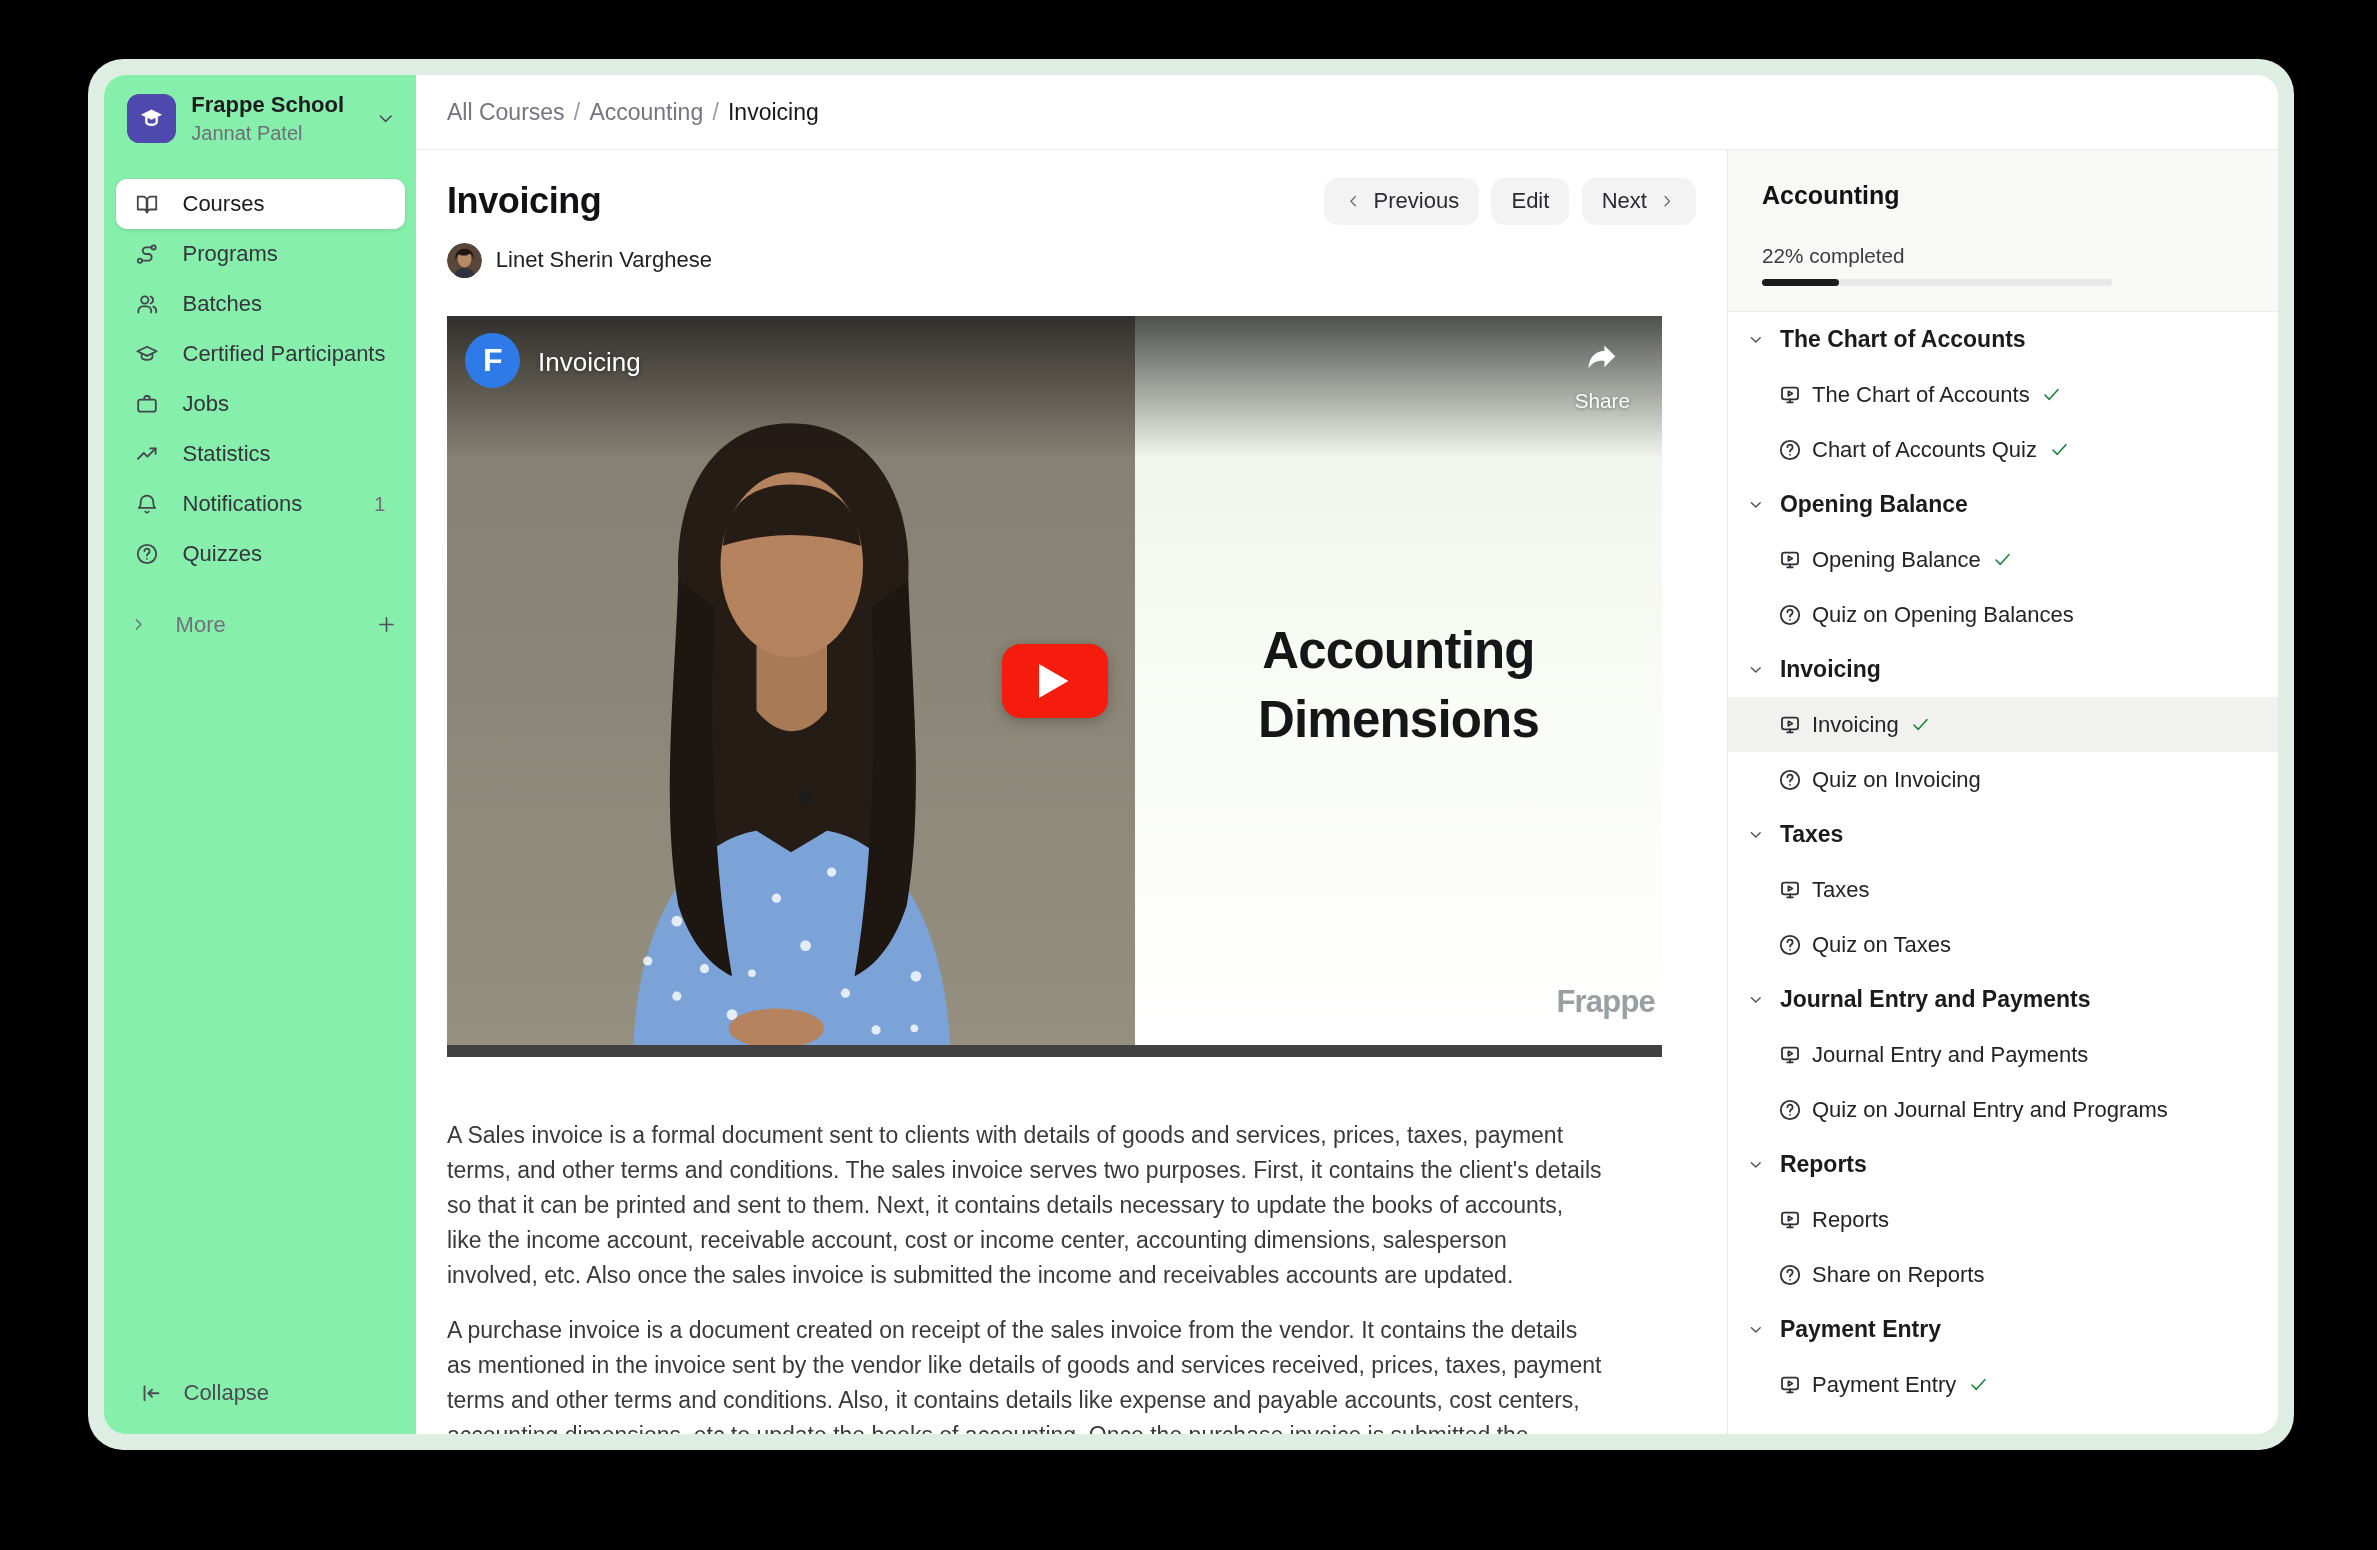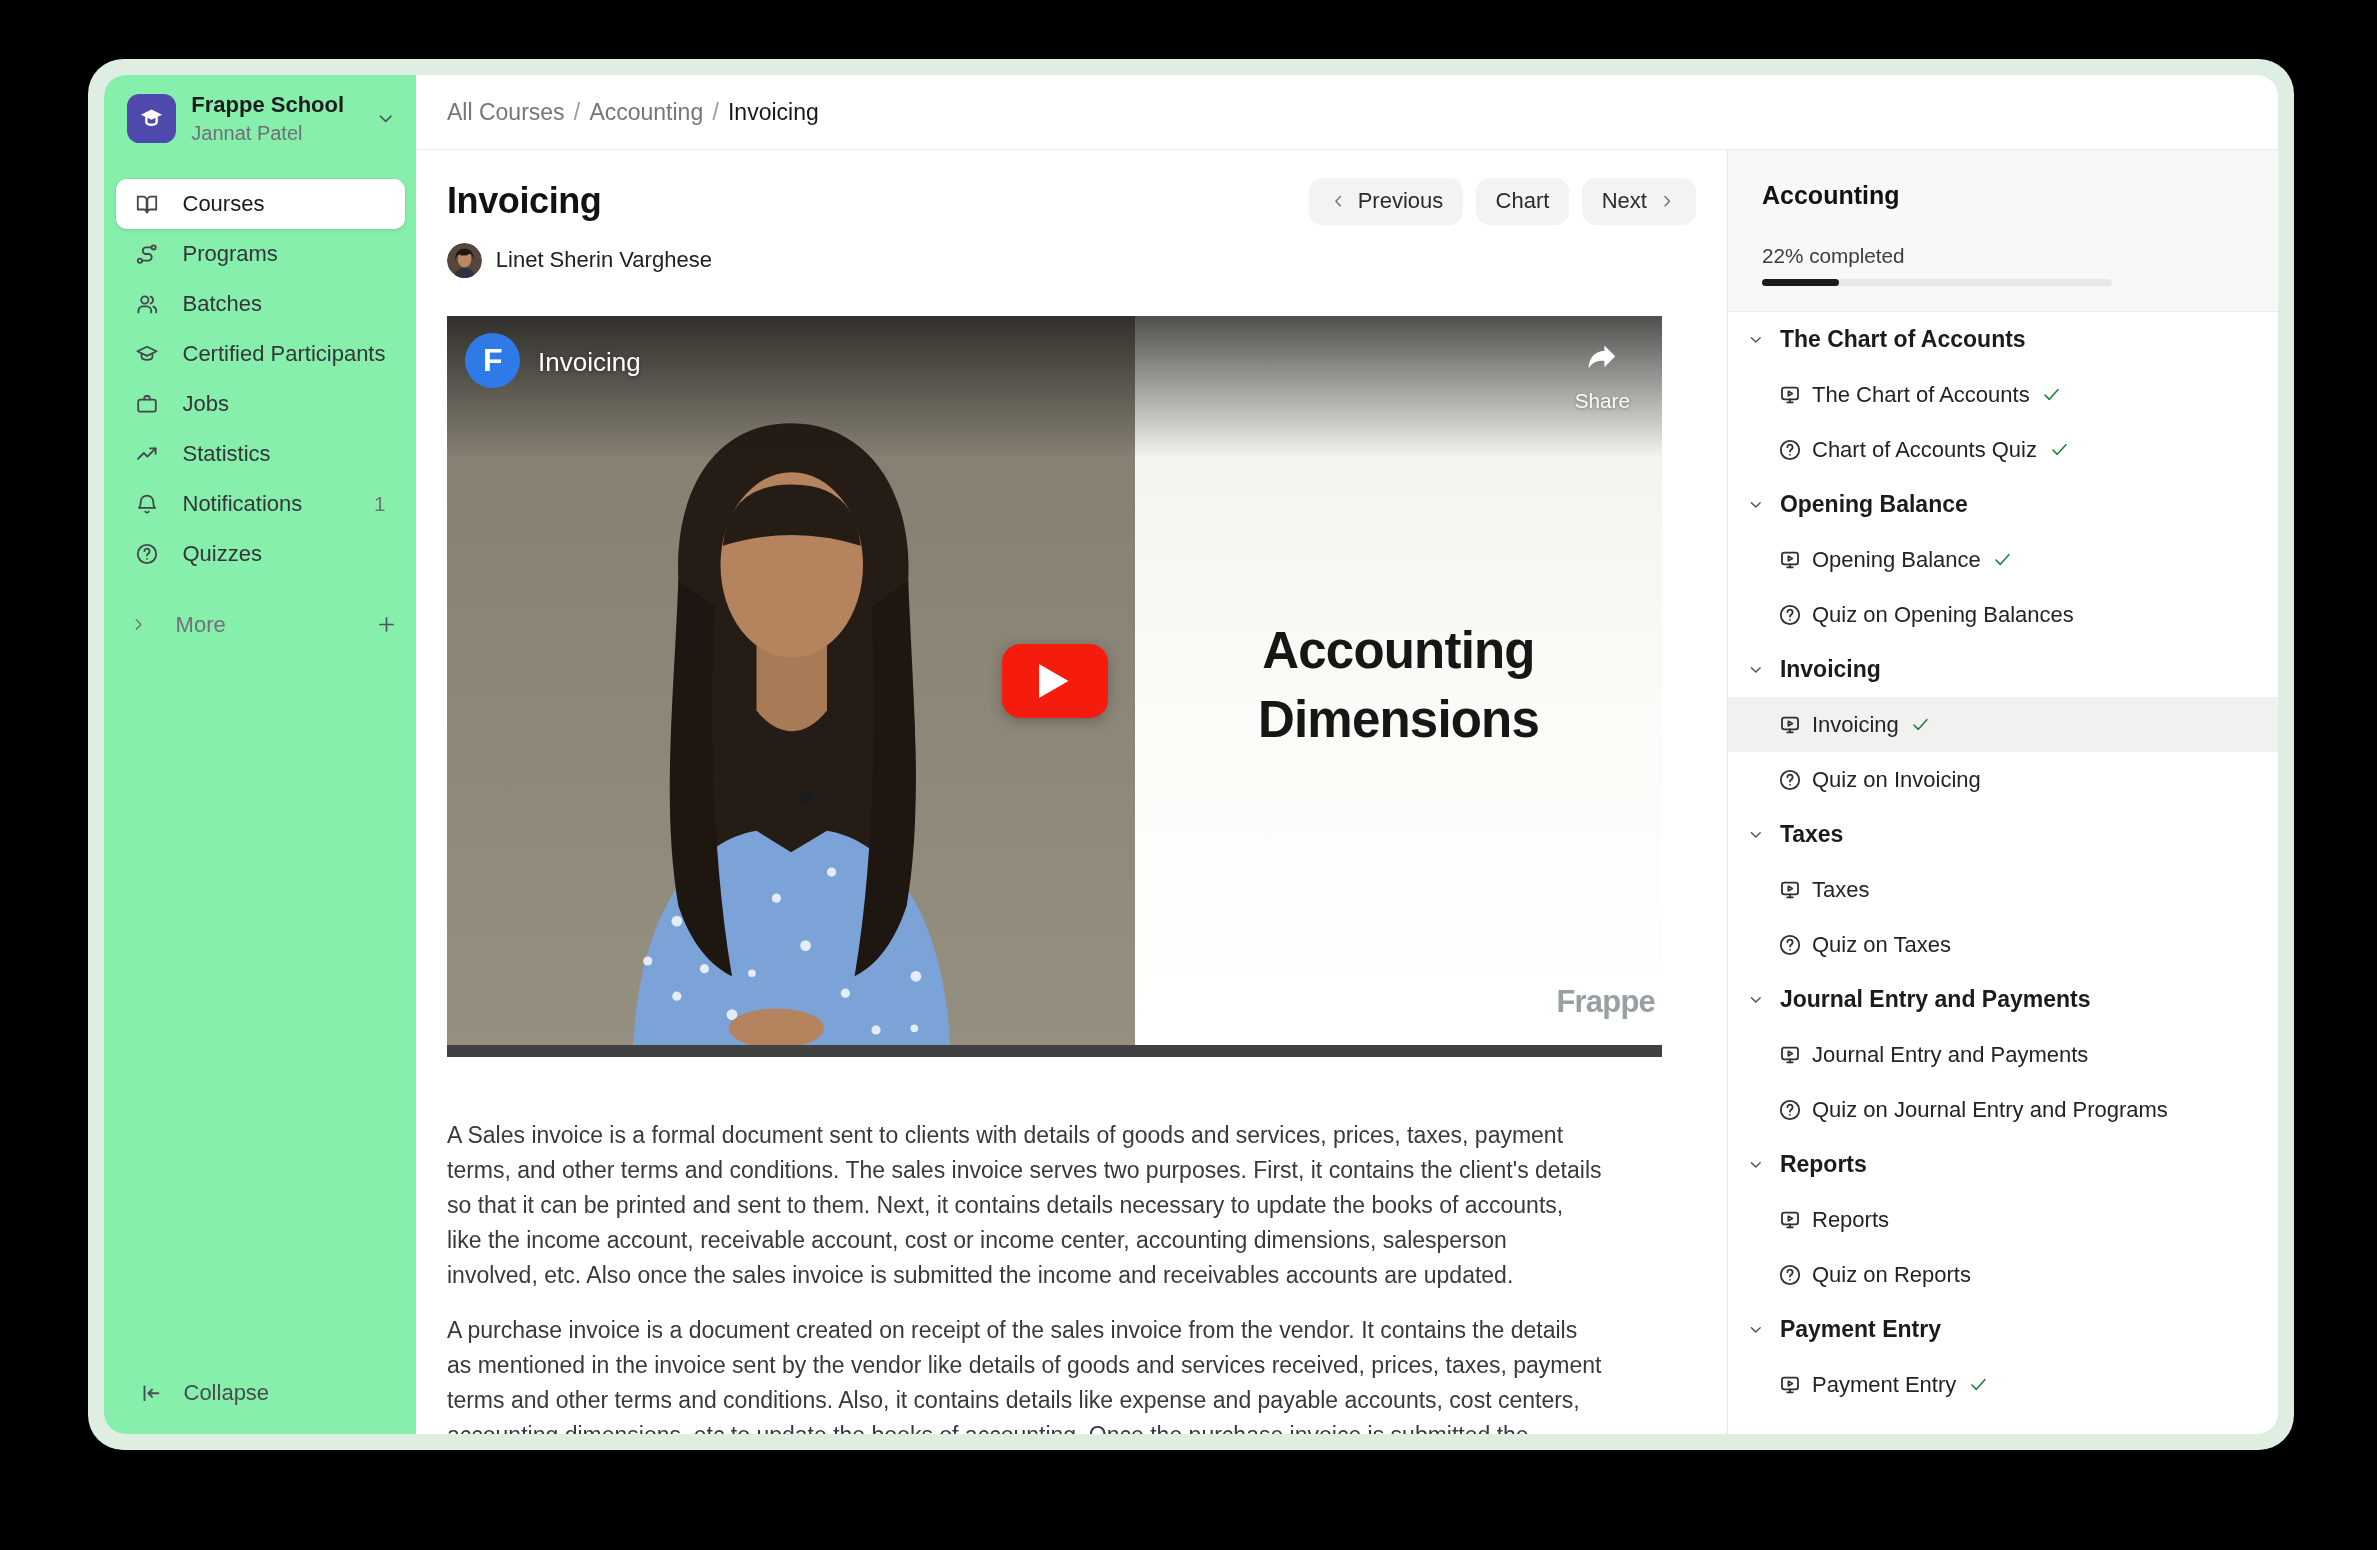--- a/index.html
+++ b/index.html
@@ -256,21 +256,21 @@
             <h1 class="page-title">Invoicing</h1>
             <button class="btn btn-prev">
               <span class="i bchev">
                   <svg viewBox="0 0 24 24" fill="none" stroke="currentColor" stroke-width="1.8" stroke-linecap="round" stroke-linejoin="round">
                     <path d="M14.8 6 9 12l5.8 6"></path>
                   </svg>
                 </span>
               <span>Previous</span>
             </button>
             <button class="btn">
-              <span>Chart</span>
+              <span>Edit</span>
             </button>
             <button class="btn btn-next">
               <span>Next</span>
               <span class="i bchev">
                   <svg viewBox="0 0 24 24" fill="none" stroke="currentColor" stroke-width="1.8" stroke-linecap="round" stroke-linejoin="round">
                     <path d="M9.2 6 15 12l-5.8 6"></path>
                   </svg>
                 </span>
             </button>
           </div>
@@ -546,21 +546,21 @@
                 <span class="item-label">Reports</span>
               </div>
               <div class="item-row">
                 <span class="i item-icon">
                   <svg viewBox="0 0 24 24" fill="none" stroke="currentColor" stroke-width="1.8" stroke-linecap="round" stroke-linejoin="round">
                     <circle cx="12" cy="12" r="9.2"></circle>
                     <path d="M9.4 9.2a2.6 2.6 0 1 1 4.3 2c-.8.7-1.7 1.2-1.7 2.3"></path>
                     <path d="M12 16.8h.01"></path>
                   </svg>
                 </span>
-                <span class="item-label">Quiz on Reports</span>
+                <span class="item-label">Share on Reports</span>
               </div>
               <div class="sec-row">
                 <span class="i sec-chevron">
                   <svg viewBox="0 0 24 24" fill="none" stroke="currentColor" stroke-width="1.8" stroke-linecap="round" stroke-linejoin="round">
                     <path d="M6 9.2 12 15l6-5.8"></path>
                   </svg>
                 </span>
                 <span class="sec-label">Payment Entry</span>
               </div>
               <div class="item-row">

